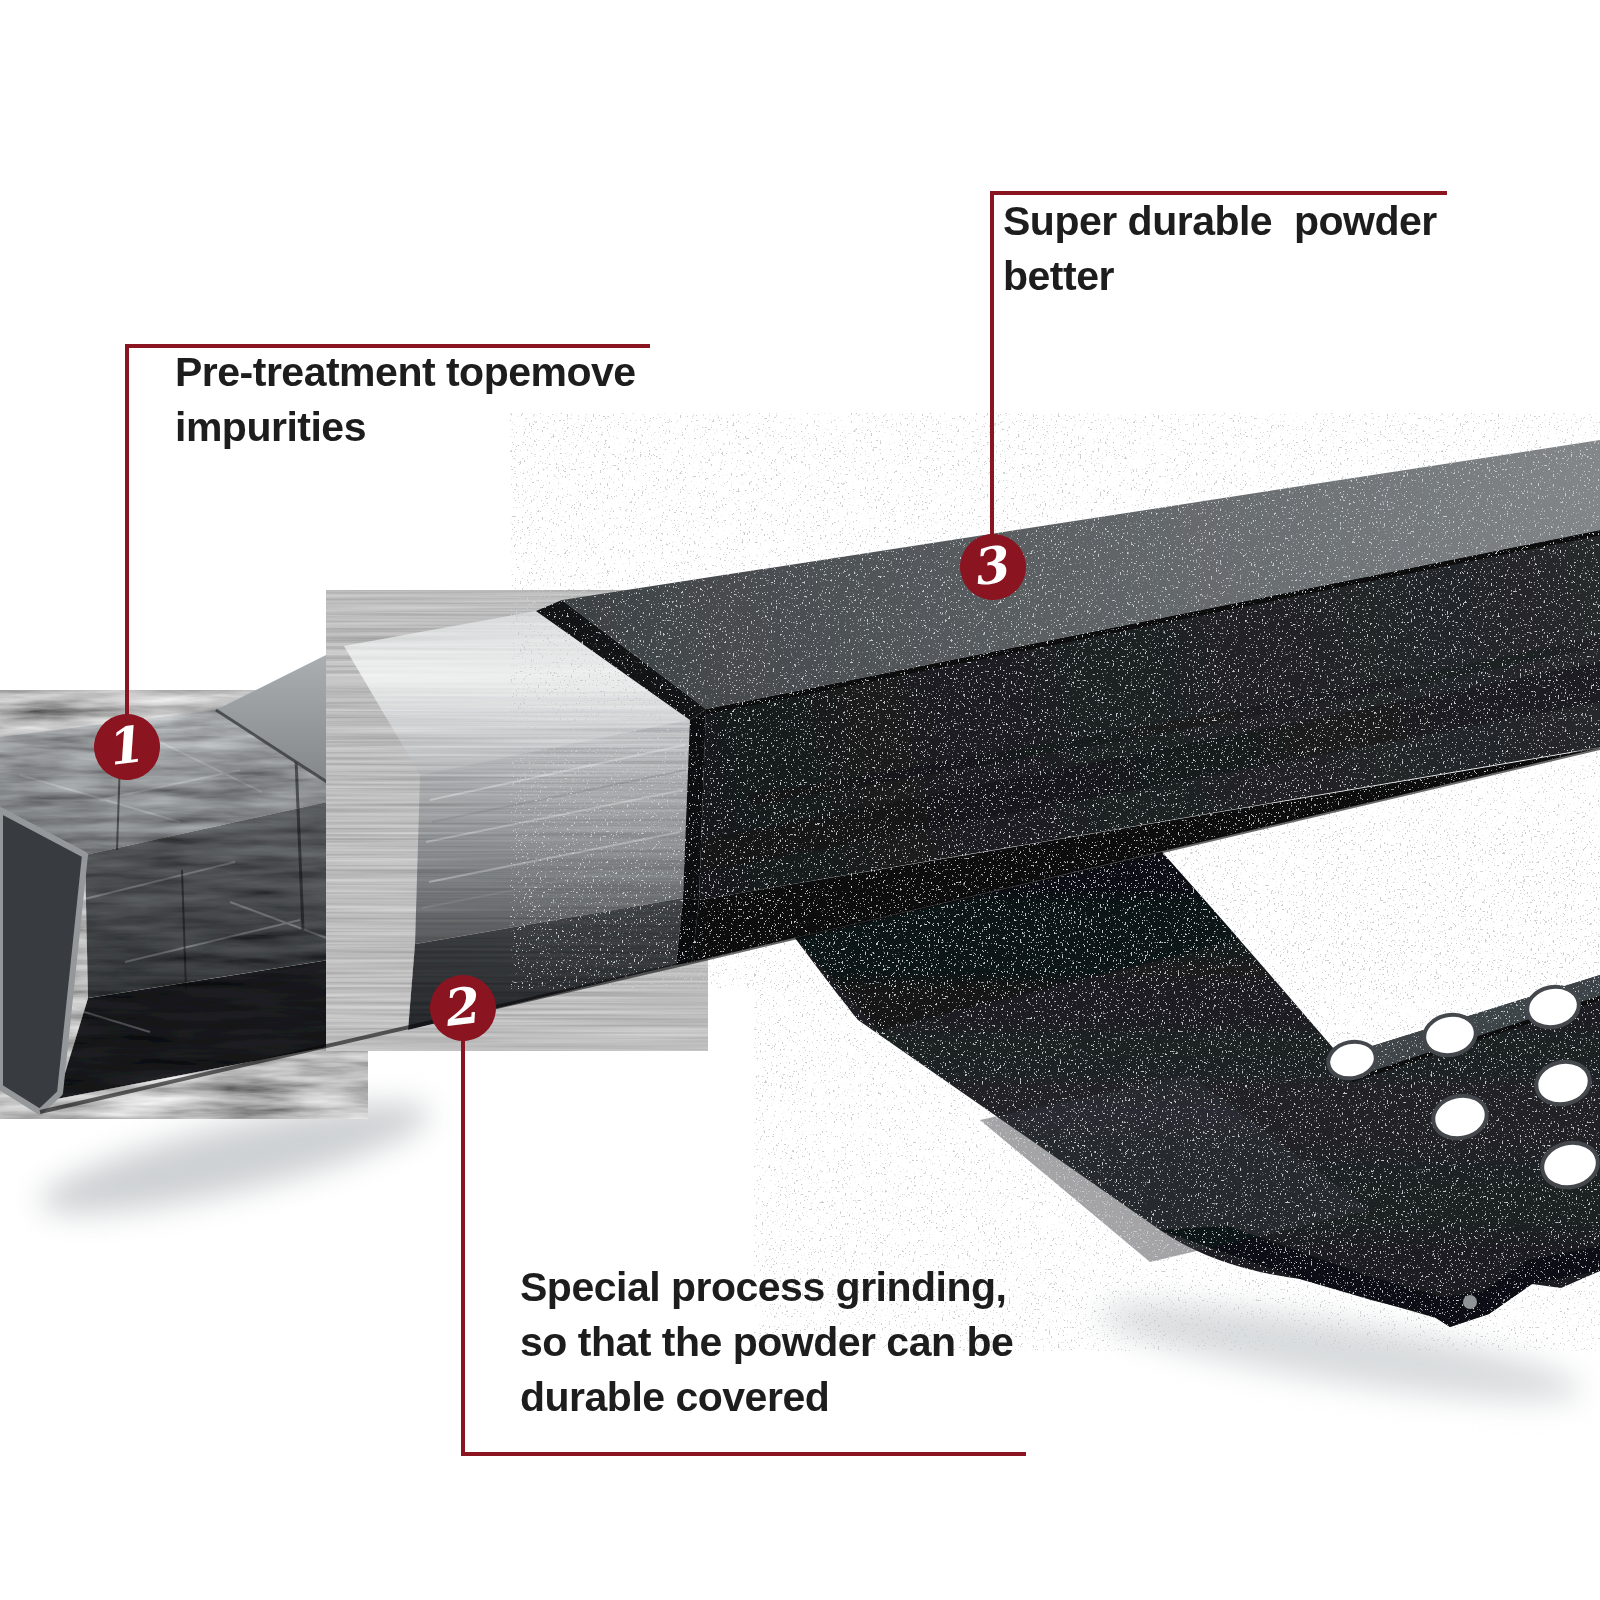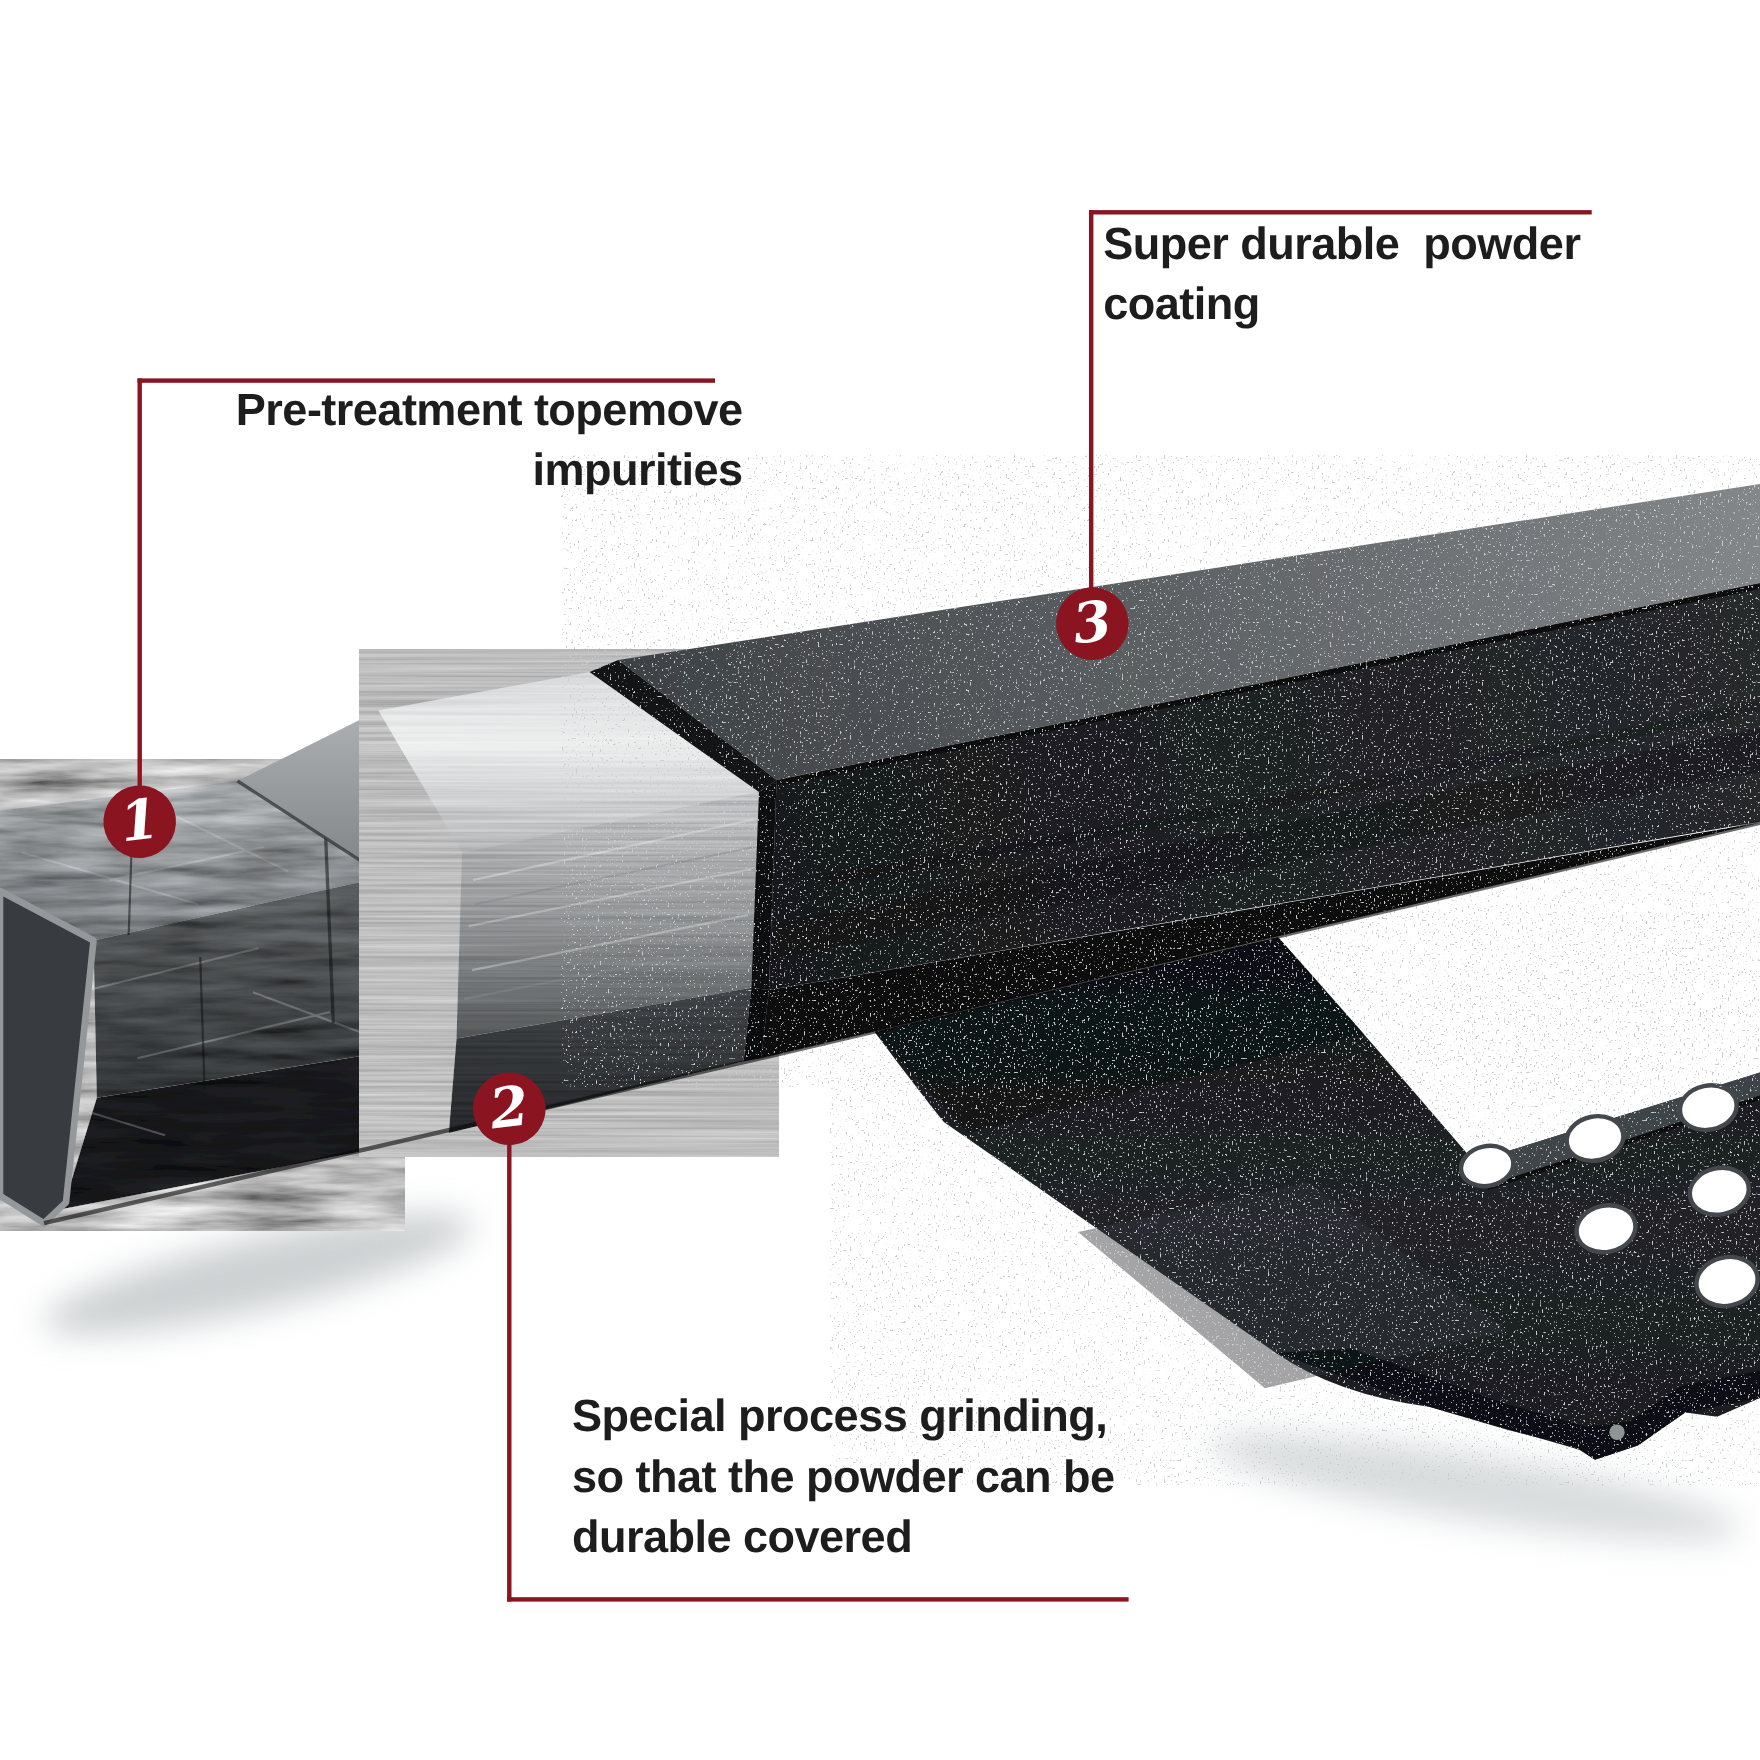--- a/index.html
+++ b/index.html
@@ -216,34 +216,34 @@
       </g>
 
       <path d="M40,1112 L692,962 L1600,748" stroke="#08090a" stroke-width="4" opacity="0.6" fill="none"></path>
     </g>
   </svg>
 
   <div>
     <div class="callout-line" style="left:125px;top:344px;width:525px;height:4px;"></div>
     <div class="callout-line" style="left:125px;top:344px;width:4px;height:373px;"></div>
     <div class="badge" style="left:94px;top:714px;">1</div>
-    <div class="ann-label" style="left:175px;top:345px;width:500px;text-align:right;">Pre-treatment topemove
+    <div class="ann-label" style="left:175px;top:345px;width:500px;">Pre-treatment topemove
 impurities</div>
   </div>
 
   <div>
     <div class="callout-line" style="left:461px;top:1039px;width:4px;height:417px;"></div>
     <div class="callout-line" style="left:461px;top:1452px;width:565px;height:4px;"></div>
     <div class="badge" style="left:430px;top:975px;">2</div>
     <div class="ann-label" style="left:520px;top:1260px;width:540px;">Special process grinding,
 so that the powder can be
 durable covered</div>
   </div>
 
   <div>
     <div class="callout-line" style="left:990px;top:191px;width:457px;height:4px;"></div>
     <div class="callout-line" style="left:990px;top:191px;width:4px;height:345px;"></div>
     <div class="badge" style="left:960px;top:534px;">3</div>
     <div class="ann-label" style="left:1003px;top:194px;width:470px;">Super durable  powder
-coating</div>
+better</div>
   </div>
 
 </div>
 
 </body></html>

